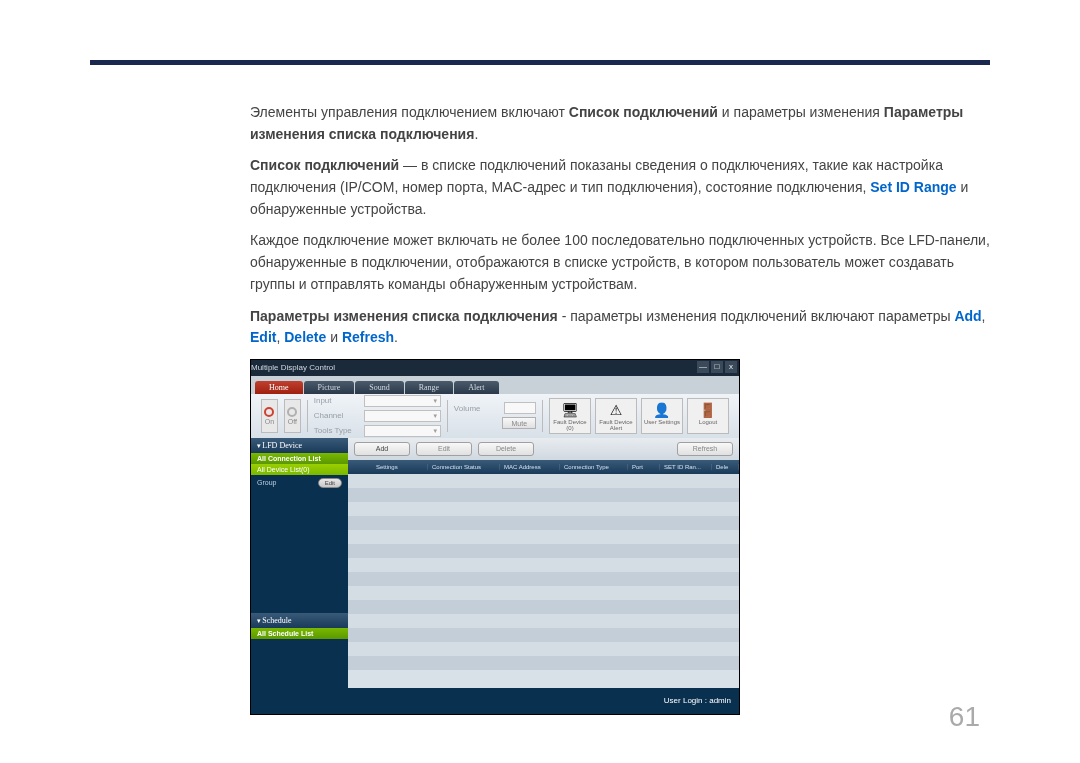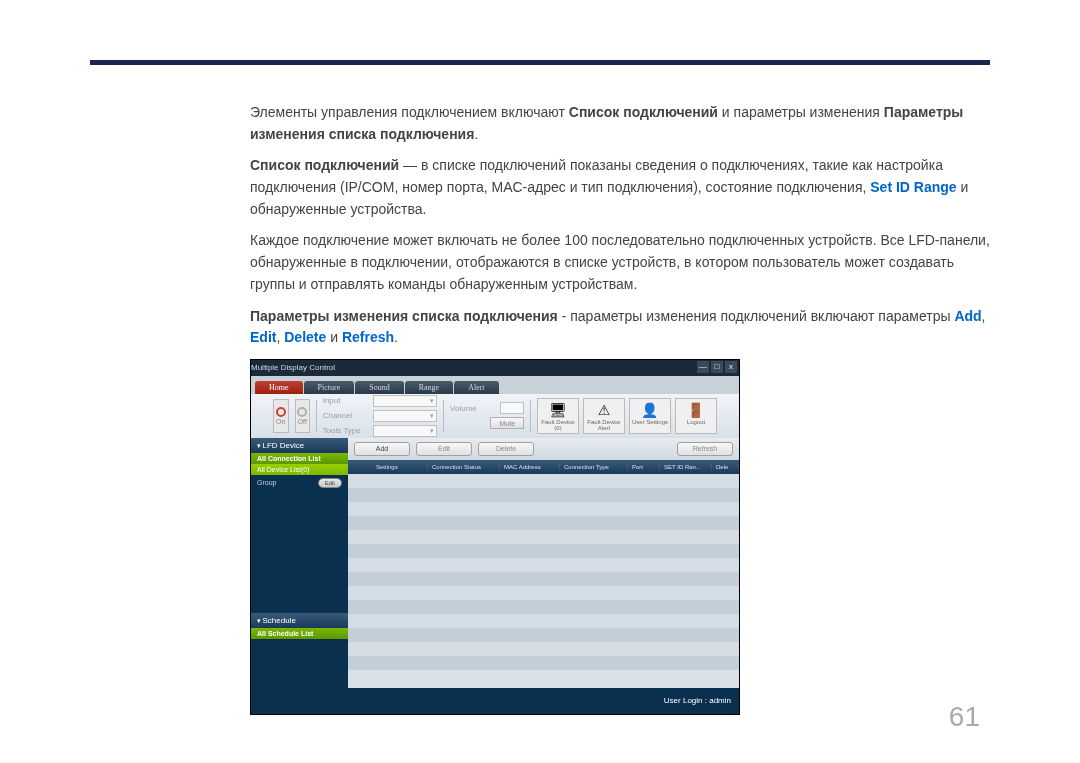--- a/index.html
+++ b/index.html
@@ -92,21 +92,21 @@
   }
   .tab.active {
     background: linear-gradient(#c04030,#a02010);
     color: #fff;
   }
   .toolbar {
     background: linear-gradient(#f0f4f8,#d8e0e8);
     height: 44px;
     display: flex;
     align-items: center;
-    padding: 4px 22px;
+    padding: 4px 10px;
     gap: 6px;
   }
   .power-btn {
     width: 22px; height: 34px;
     background: #e8e8e8;
     border: 1px solid #bbb;
     display: flex;
     flex-direction: column;
     align-items: center;
     justify-content: center;
@@ -153,20 +153,21 @@
     font-size: 14px;
   }
   .icon-col .lbl { font-size: 6px; color: #666; text-align: center; line-height: 1; }
   .main-row { display: flex; height: 250px; }
   .sidebar { width: 97px; background: #0a3050; display: flex; flex-direction: column; }
   .sb-hdr {
     background: linear-gradient(#3a5a7a,#1a3a5a);
     color: #fff;
     font-size: 8px;
     padding: 3px 6px;
+    font-family: Liberation Serif, serif;
   }
   .sb-hdr::before { content: "▾ "; font-size: 7px; }
   .sb-sel {
     background: linear-gradient(#7ab800,#5a9800);
     color: #fff;
     font-size: 7px;
     padding: 2px 6px;
     font-weight: bold;
   }
   .sb-sub {

